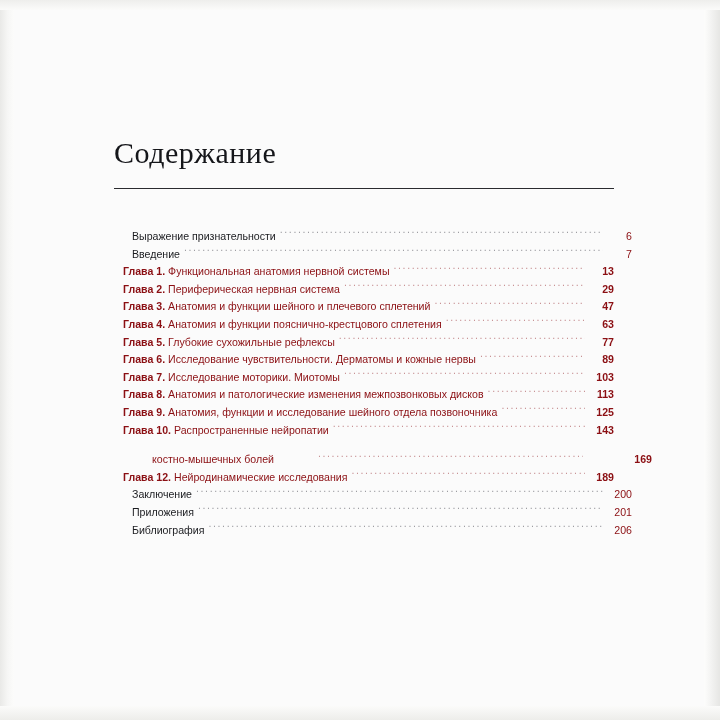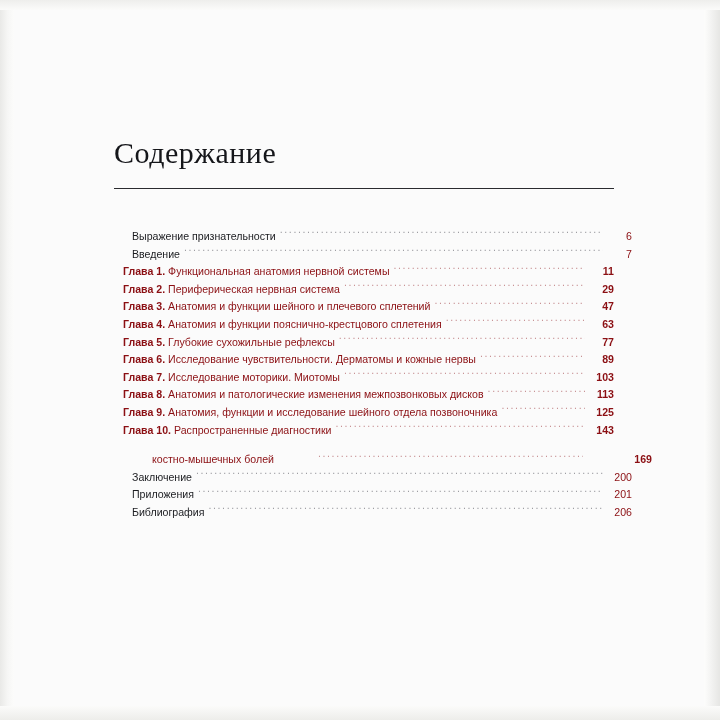--- a/index.html
+++ b/index.html
@@ -187,21 +187,21 @@
           <span class="toc-page">6</span>
         </div>
         <div class="toc-row front">
           <span class="toc-label">Введение</span>
           <span class="leader"></span>
           <span class="toc-page">7</span>
         </div>
         <div class="toc-row chapter">
           <span class="toc-label"><span class="chapnum">Глава 1.</span> <span class="chaptext">Функциональная анатомия нервной системы</span></span>
           <span class="leader"></span>
-          <span class="toc-page">11</span>
+          <span class="toc-page">13</span>
         </div>
         <div class="toc-row chapter">
           <span class="toc-label"><span class="chapnum">Глава 2.</span> <span class="chaptext">Периферическая нервная система</span></span>
           <span class="leader"></span>
           <span class="toc-page">29</span>
         </div>
         <div class="toc-row chapter">
           <span class="toc-label"><span class="chapnum">Глава 3.</span> <span class="chaptext">Анатомия и функции шейного и плечевого сплетений</span></span>
           <span class="leader"></span>
           <span class="toc-page">47</span>
@@ -230,32 +230,37 @@
           <span class="toc-label"><span class="chapnum">Глава 8.</span> <span class="chaptext">Анатомия и патологические изменения межпозвонковых дисков</span></span>
           <span class="leader"></span>
           <span class="toc-page">113</span>
         </div>
         <div class="toc-row chapter">
           <span class="toc-label"><span class="chapnum">Глава 9.</span> <span class="chaptext">Анатомия, функции и исследование шейного отдела позвоночника</span></span>
           <span class="leader"></span>
           <span class="toc-page">125</span>
         </div>
         <div class="toc-row chapter">
-          <span class="toc-label"><span class="chapnum">Глава 10.</span> <span class="chaptext">Распространенные диагностики</span></span>
+          <span class="toc-label"><span class="chapnum">Глава 10.</span> <span class="chaptext">Распространенные нейропатии</span></span>
           <span class="leader"></span>
           <span class="toc-page">143</span>
         </div>
         <div class="toc-row chapter noleader">
           <span class="leader"></span>
           <span class="toc-page"></span>
         </div>
         <div class="toc-row chapter cont">
           <span class="toc-label"><span class="chaptext">костно-мышечных болей</span></span>
           <span class="leader"></span>
           <span class="toc-page">169</span>
+        </div>
+        <div class="toc-row chapter">
+          <span class="toc-label"><span class="chapnum">Глава 12.</span> <span class="chaptext">Нейродинамические исследования</span></span>
+          <span class="leader"></span>
+          <span class="toc-page">189</span>
         </div>
         <div class="toc-row back">
           <span class="toc-label">Заключение</span>
           <span class="leader"></span>
           <span class="toc-page">200</span>
         </div>
         <div class="toc-row back">
           <span class="toc-label">Приложения</span>
           <span class="leader"></span>
           <span class="toc-page">201</span>

